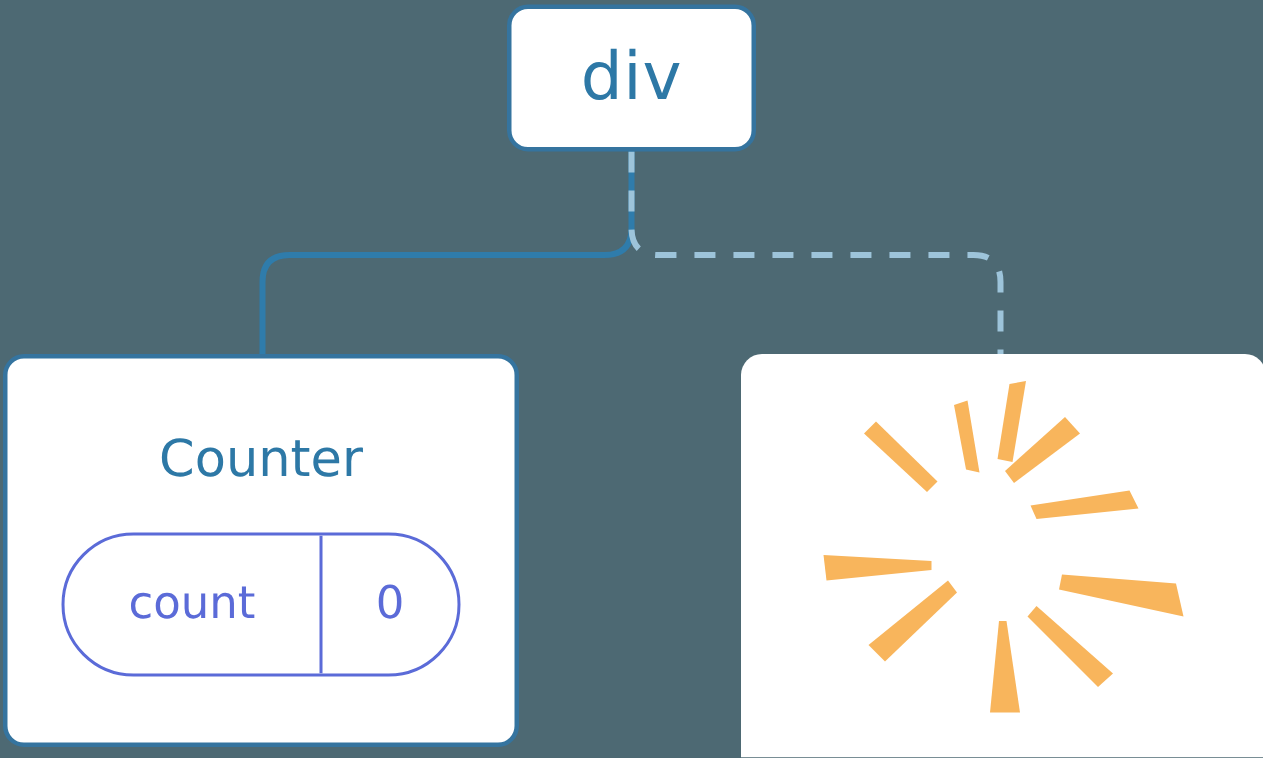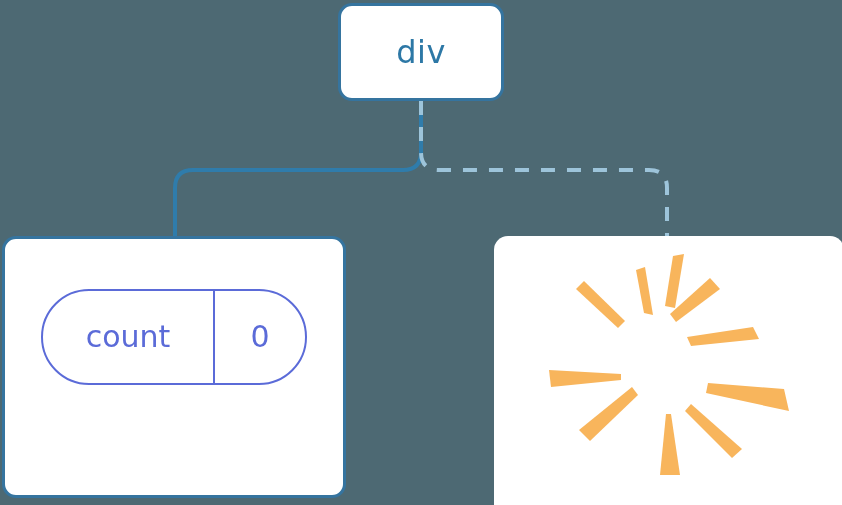--- a/index.html
+++ b/index.html
@@ -47,21 +47,21 @@
     left: 338px;
     top: 3px;
     width: 166px;
     height: 98px;
     display: flex;
     align-items: center;
     justify-content: center;
   }
   #card-div .node-label {
     color: #2d78a6;
-    font-size: 32px;
+    font-size: 44px;
     letter-spacing: 0.5px;
     line-height: 1;
     text-align: right;
   }
 
   
   #card-counter {
     left: 2px;
     top: 236px;
     width: 344px;
@@ -135,20 +135,21 @@
     <path d="M 421 101 L 421 152 Q 421 170 403 170 L 193 170 Q 175 170 175 188 L 175 237" fill="none" stroke="#2f7cab" stroke-width="4" stroke-linecap="round"></path>
 
     <path d="M 421 101 L 421 152 Q 421 170 439 170 L 649 170 Q 667 170 667 188 L 667 237" fill="none" stroke="#9dc4da" stroke-width="4" stroke-linecap="butt" stroke-dasharray="14 12"></path>
   </svg>
 
   <div class="card bordered" id="card-div" style="border-color: rgb(53, 116, 159);">
     <span class="node-label" style="color: rgb(45, 120, 166);">div</span>
   </div>
 
   <div class="card bordered" id="card-counter" style="border-color: rgb(53, 116, 159);">
+    <span class="node-label" style="color: rgb(45, 120, 166);">Counter</span>
 
     <div class="state-pill" style="border-color: rgb(91, 107, 216);">
       <span class="pill-key" style="border-right-color: rgb(91, 107, 216); color: rgb(91, 107, 216);">count</span>
       <span class="pill-val" style="color: rgb(91, 107, 216);">0</span>
     </div>
   </div>
 
   <div class="card" id="card-sparkle">
     <svg viewBox="0 0 350 269" id="sparkle-svg">
         <polygon points="179,20 190,18 181,72 171,70" fill="#f8b55c"></polygon>

